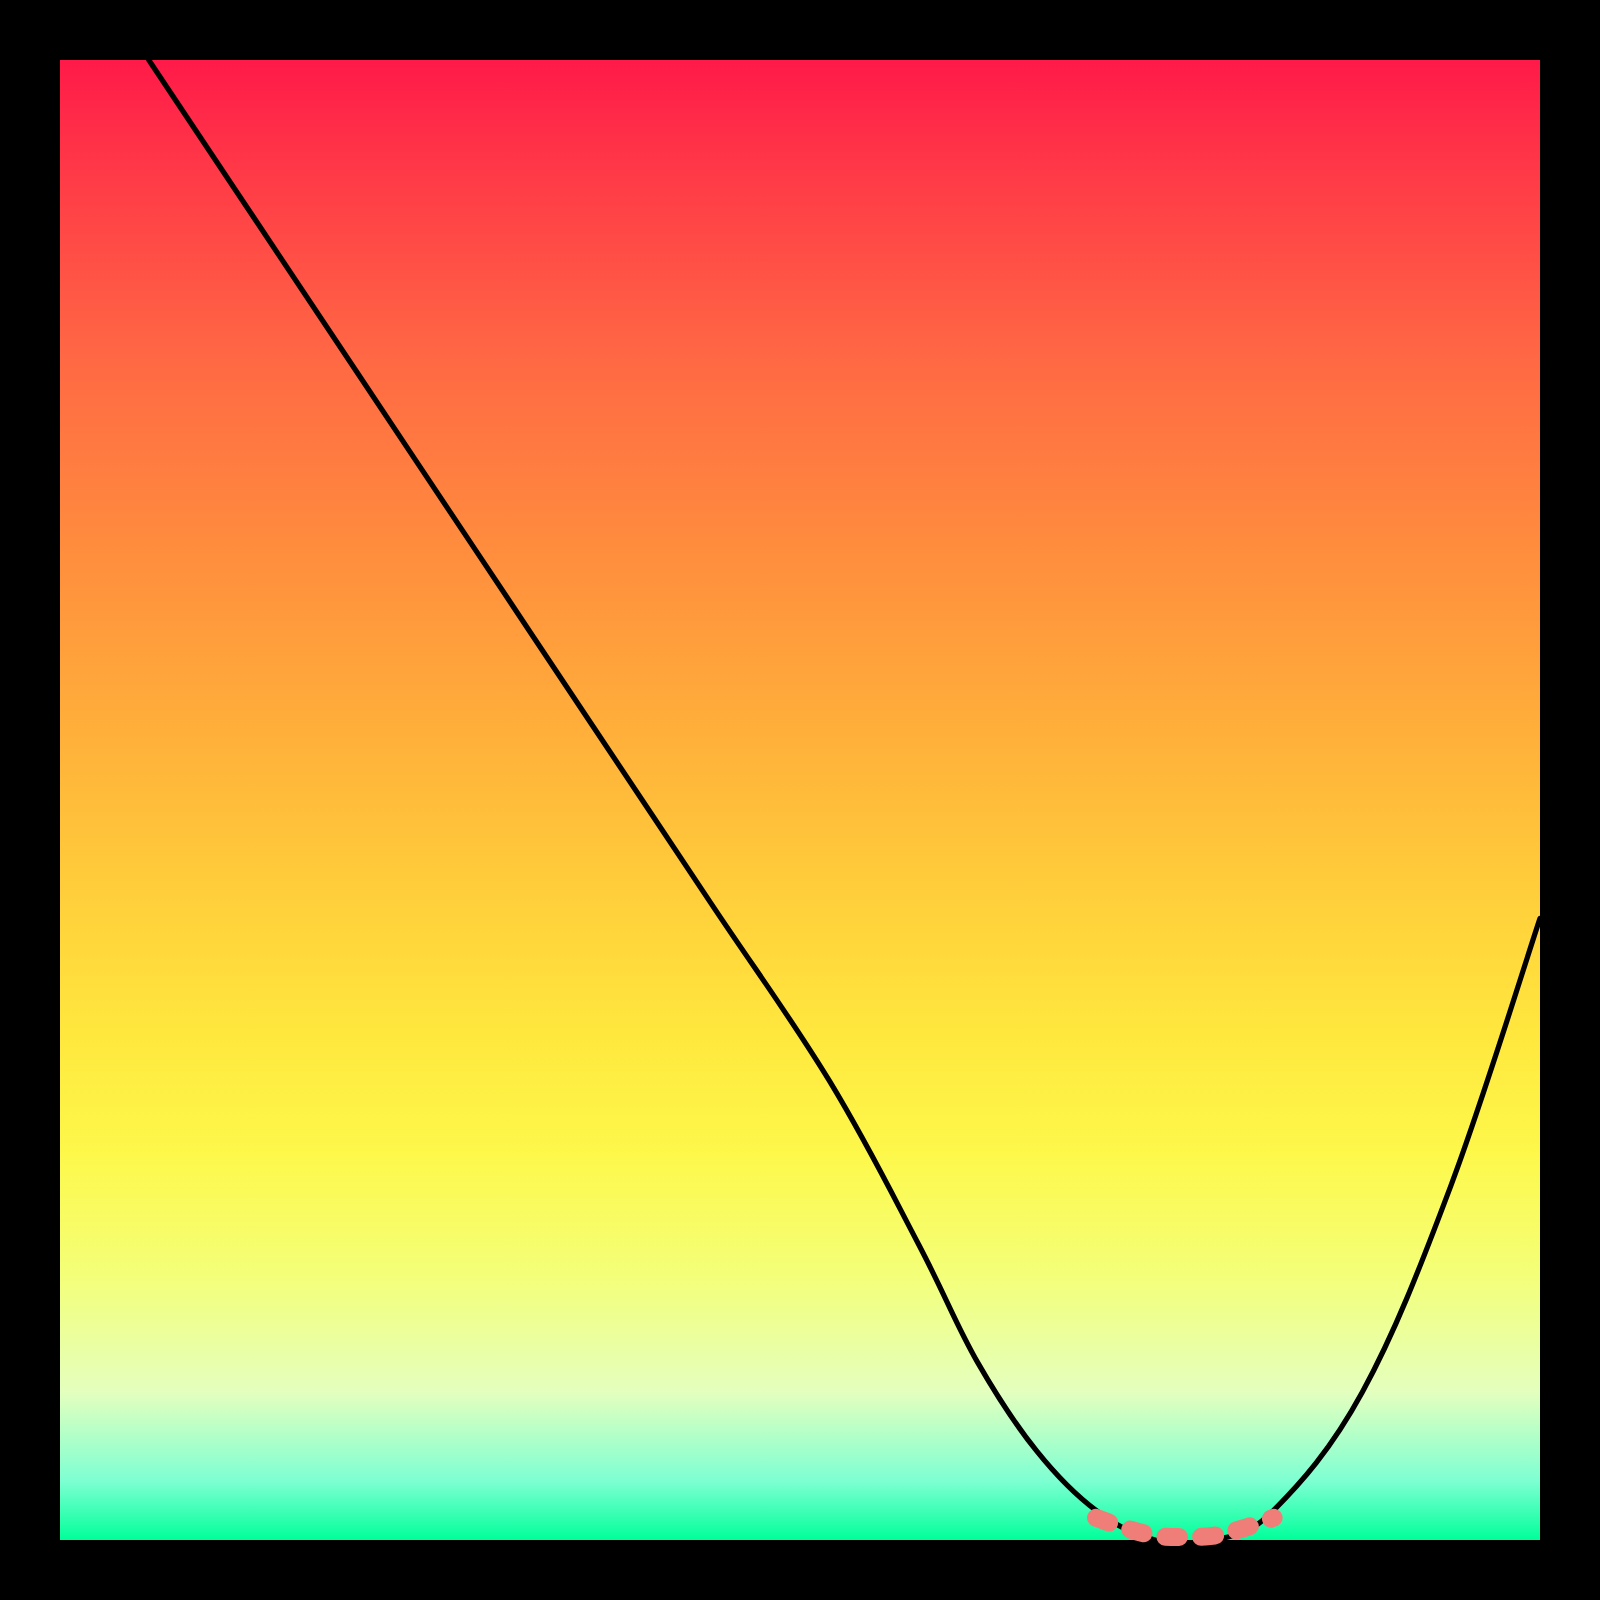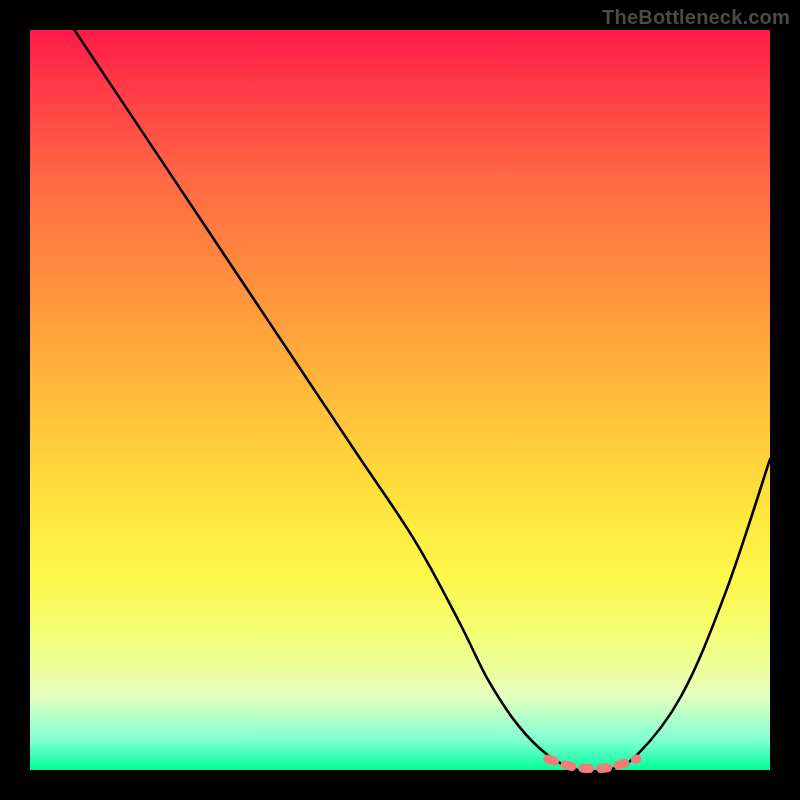--- a/index.html
+++ b/index.html
@@ -56,21 +56,20 @@
     top: 0;
     width: 740px;
     height: 740px;
     overflow: visible;
   }
 </style>
 </head>
 <body>
 
 <div class="frame">
-  <div class="watermark">TheBottleneck.com</div>
 
   <div class="plot-area">
     <svg class="curve" viewBox="0 0 740 740" preserveAspectRatio="none">
       <path fill="none" stroke="#000" stroke-width="2.6" stroke-linecap="round" d="M 44.4 0.0 C 52.4 12.0, 70.2 38.6, 88.8 66.6 C 107.4 94.6, 126.7 123.4, 148.0 155.4 C 169.3 187.4, 185.9 212.2, 207.2 244.2 C 228.5 276.2, 245.1 301.0, 266.4 333.0 C 287.7 365.0, 304.3 389.8, 325.6 421.8 C 346.9 453.8, 366.2 480.0, 384.8 510.6 C 403.4 541.2, 415.9 566.7, 429.2 592.0 C 442.5 617.3, 448.1 632.6, 458.8 651.2 C 469.5 669.8, 477.7 682.3, 488.4 695.6 C 499.1 708.9, 507.3 717.2, 518.0 725.2 C 528.7 733.2, 536.9 737.3, 547.6 740.0 C 558.3 742.7, 566.5 742.7, 577.2 740.0 C 587.9 737.3, 593.5 738.5, 606.8 725.2 C 620.1 711.9, 635.2 695.3, 651.2 666.0 C 667.2 636.7, 679.6 605.0, 695.6 562.4 C 711.6 519.8, 732.0 453.2, 740.0 429.2"></path>
       <path fill="none" stroke="#ef7e78" stroke-width="9" stroke-linecap="round" stroke-dasharray="7 11" d="M 518.0 728.9 C 520.7 729.8, 527.5 732.5, 532.8 734.1 C 538.1 735.7, 542.3 737.0, 547.6 737.8 C 552.9 738.6, 557.1 738.5, 562.4 738.5 C 567.7 738.5, 571.9 738.6, 577.2 737.8 C 582.5 737.0, 586.7 735.7, 592.0 734.1 C 597.3 732.5, 604.1 729.8, 606.8 728.9"></path>
     </svg>
   </div>
 </div>
 
 </body></html>

